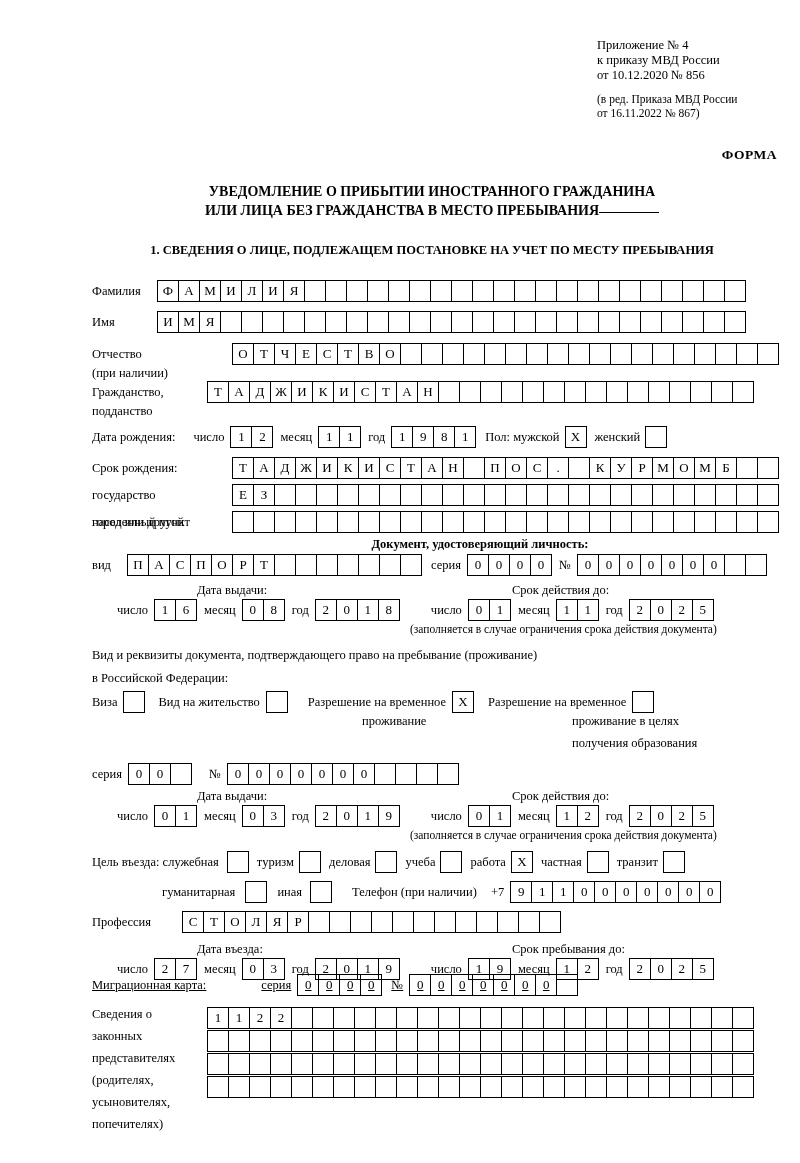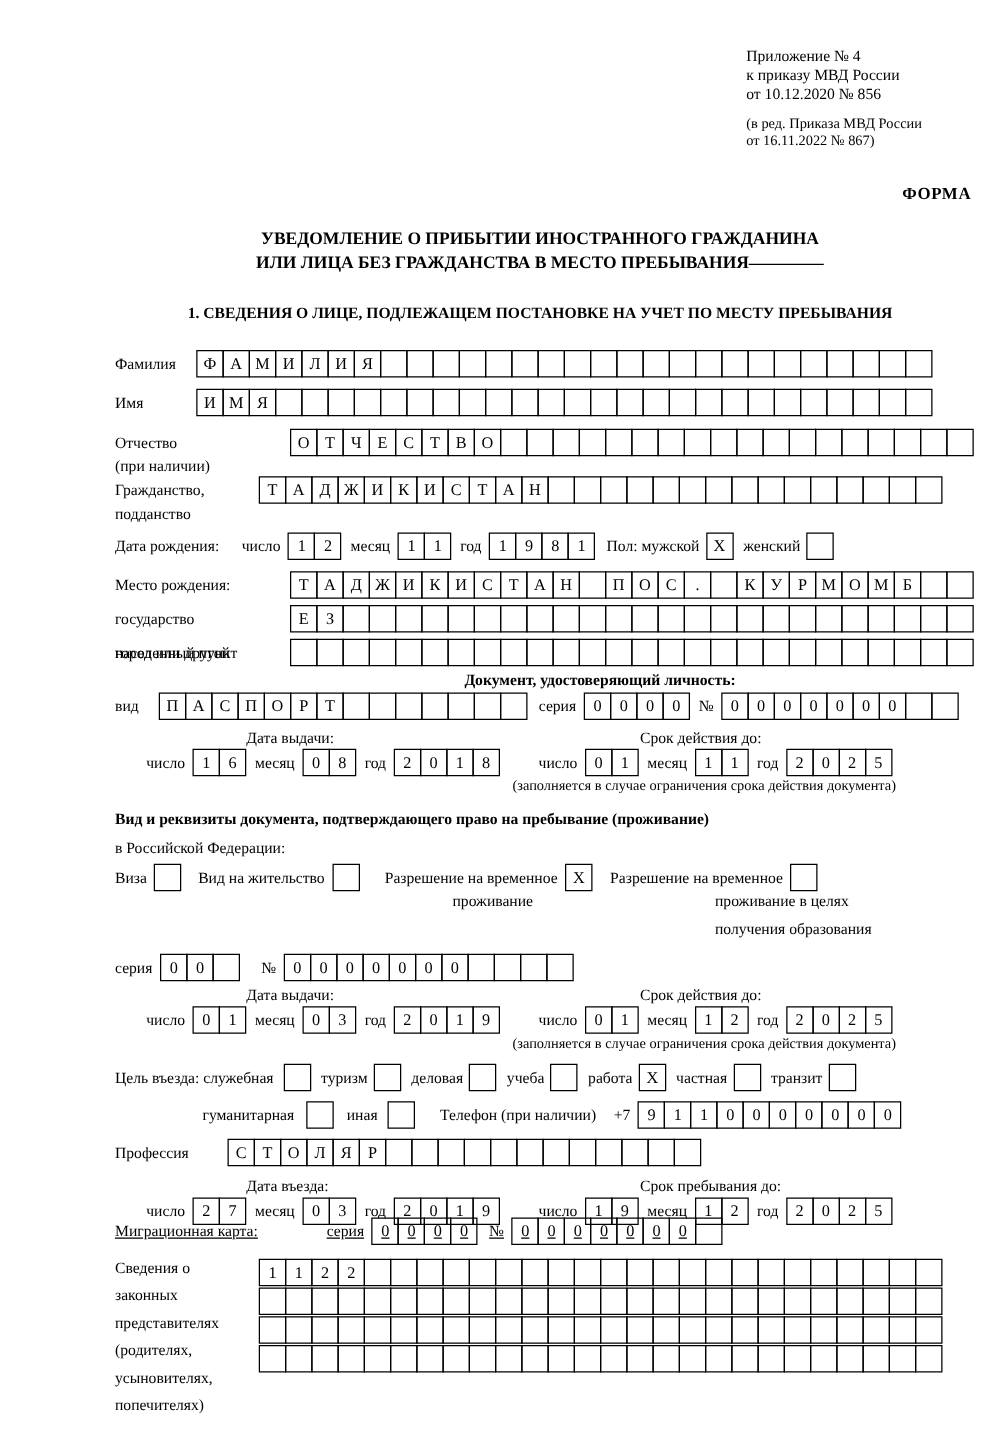--- a/index.html
+++ b/index.html
@@ -210,21 +210,21 @@
         <div class="c">8</div>
         <div class="c">1</div>
       </div>
     <div class="lbl" style="margin-left:10px">Пол: мужской</div>
     <div class="box" style="margin-left:5px">Х</div>
     <div class="lbl" style="margin-left:8px">женский</div>
     <div class="box" style="margin-left:5px"></div>
   </div>
 
   <div class="row" style="top:457px;left:60px;">
-    <div class="lbl" style="width:140px">Место рождения:</div>
+    <div class="lbl" style="width:140px">Срок рождения:</div>
     <div class="cells" id="cells-bp1">
         <div class="c">Т</div>
         <div class="c">А</div>
         <div class="c">Д</div>
         <div class="c">Ж</div>
         <div class="c">И</div>
         <div class="c">К</div>
         <div class="c">И</div>
         <div class="c">С</div>
         <div class="c">Т</div>
@@ -386,21 +386,21 @@
     <div class="lbl" style="margin-left:8px">год</div>
     <div class="cells g" id="cells-vyear">
         <div class="c">2</div>
         <div class="c">0</div>
         <div class="c">2</div>
         <div class="c">5</div>
       </div>
   </div>
   <div class="note" style="position:absolute;top:623px;left:378px;">(заполняется в случае ограничения срока действия документа)</div>
 
-  <div class="lbl" style="position:absolute;top:648px;left:60px;font-weight:bold;">Вид и реквизиты документа, подтверждающего право на пребывание (проживание)</div>
+  <div class="lbl" style="position:absolute;top:648px;left:60px;">Вид и реквизиты документа, подтверждающего право на пребывание (проживание)</div>
   <div class="lbl" style="position:absolute;top:671px;left:60px;">в Российской Федерации:</div>
 
   <div class="row" style="top:691px;left:60px;">
     <div class="lbl">Виза</div>
     <div class="box" style="margin-left:5px"></div>
     <div class="lbl" style="margin-left:14px">Вид на жительство</div>
     <div class="box" style="margin-left:6px"></div>
     <div class="lbl" style="margin-left:20px">Разрешение на временное</div>
     <div class="box" style="margin-left:6px">Х</div>
     <div class="lbl" style="margin-left:14px">Разрешение на временное</div>

